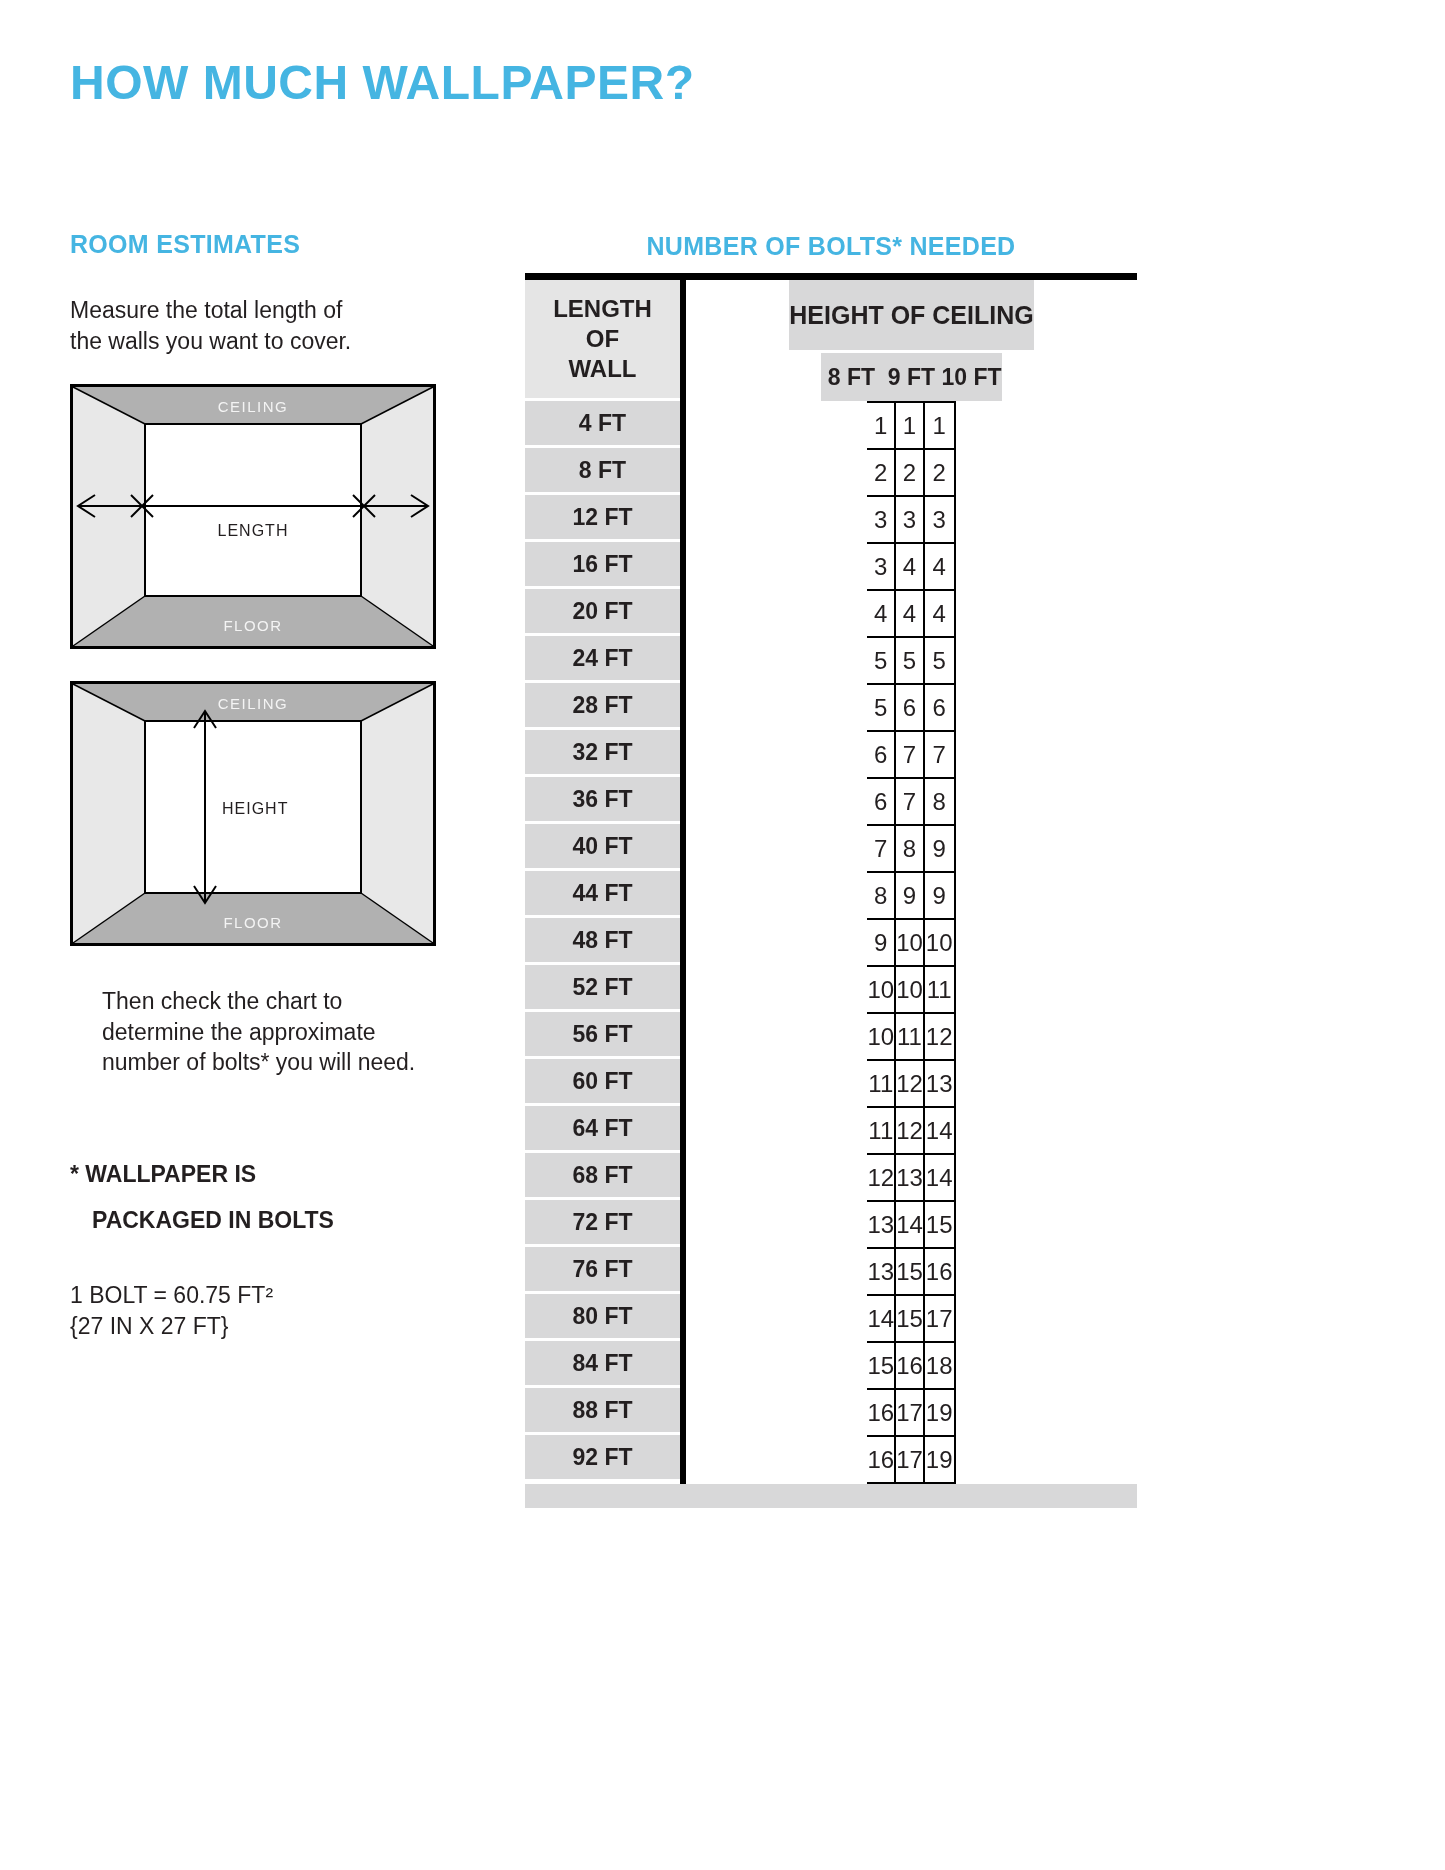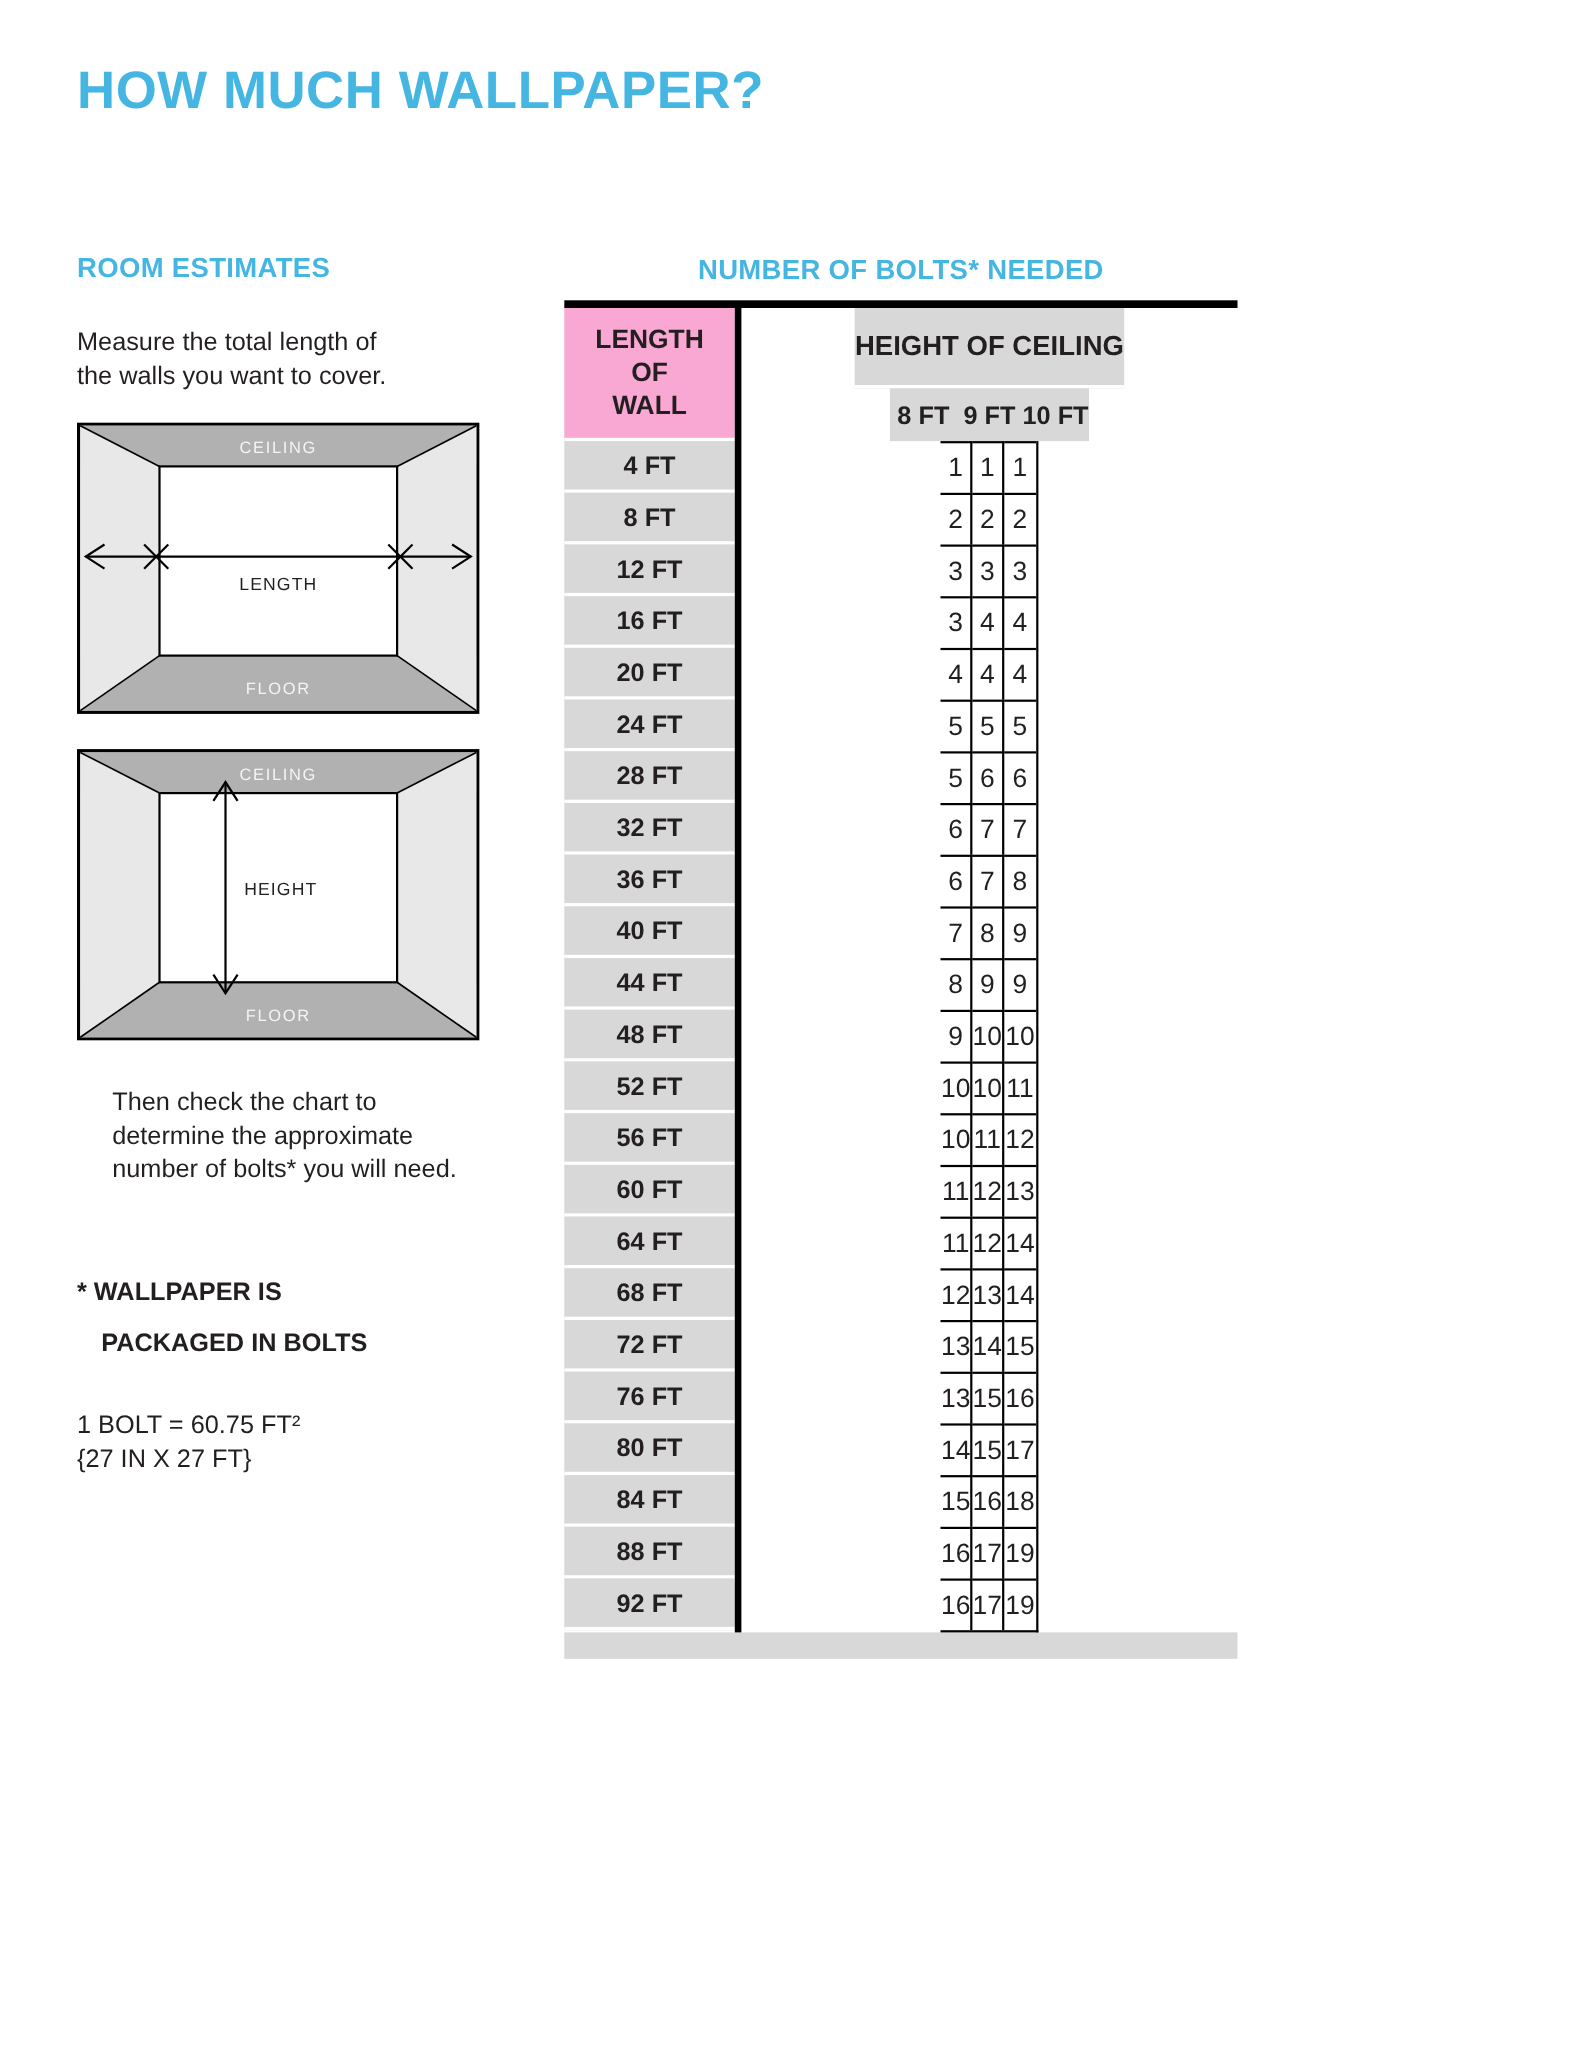--- a/index.html
+++ b/index.html
@@ -53,35 +53,35 @@
   }
   .footnote .indent { padding-left: 22px; margin-top: 16px; }
   .bolt-info {
     margin-top: 44px;
     font-size: 23px;
     font-weight: normal;
     line-height: 1.35;
   }
   .right-col {
     position: absolute;
-    left: 513px;
+    left: 525px;
     top: 232px;
     width: 612px;
   }
   .table-heading { text-align: center; }
   .bolts-table {
     margin-top: 12px;
     width: 612px;
     border-top: 7px solid #000;
   }
   .t-body { display: flex; }
   .len-col { width: 155px; flex: 0 0 155px; }
   .len-header {
     height: 121px;
-    background: #f9a8d4;
+    background: #e5e5e5;
     border-bottom: 3px solid #fff;
     display: flex;
     align-items: center;
     justify-content: center;
     text-align: center;
     font-size: 24px;
     font-weight: bold;
     line-height: 1.25;
     padding: 12px 24px;
   }

